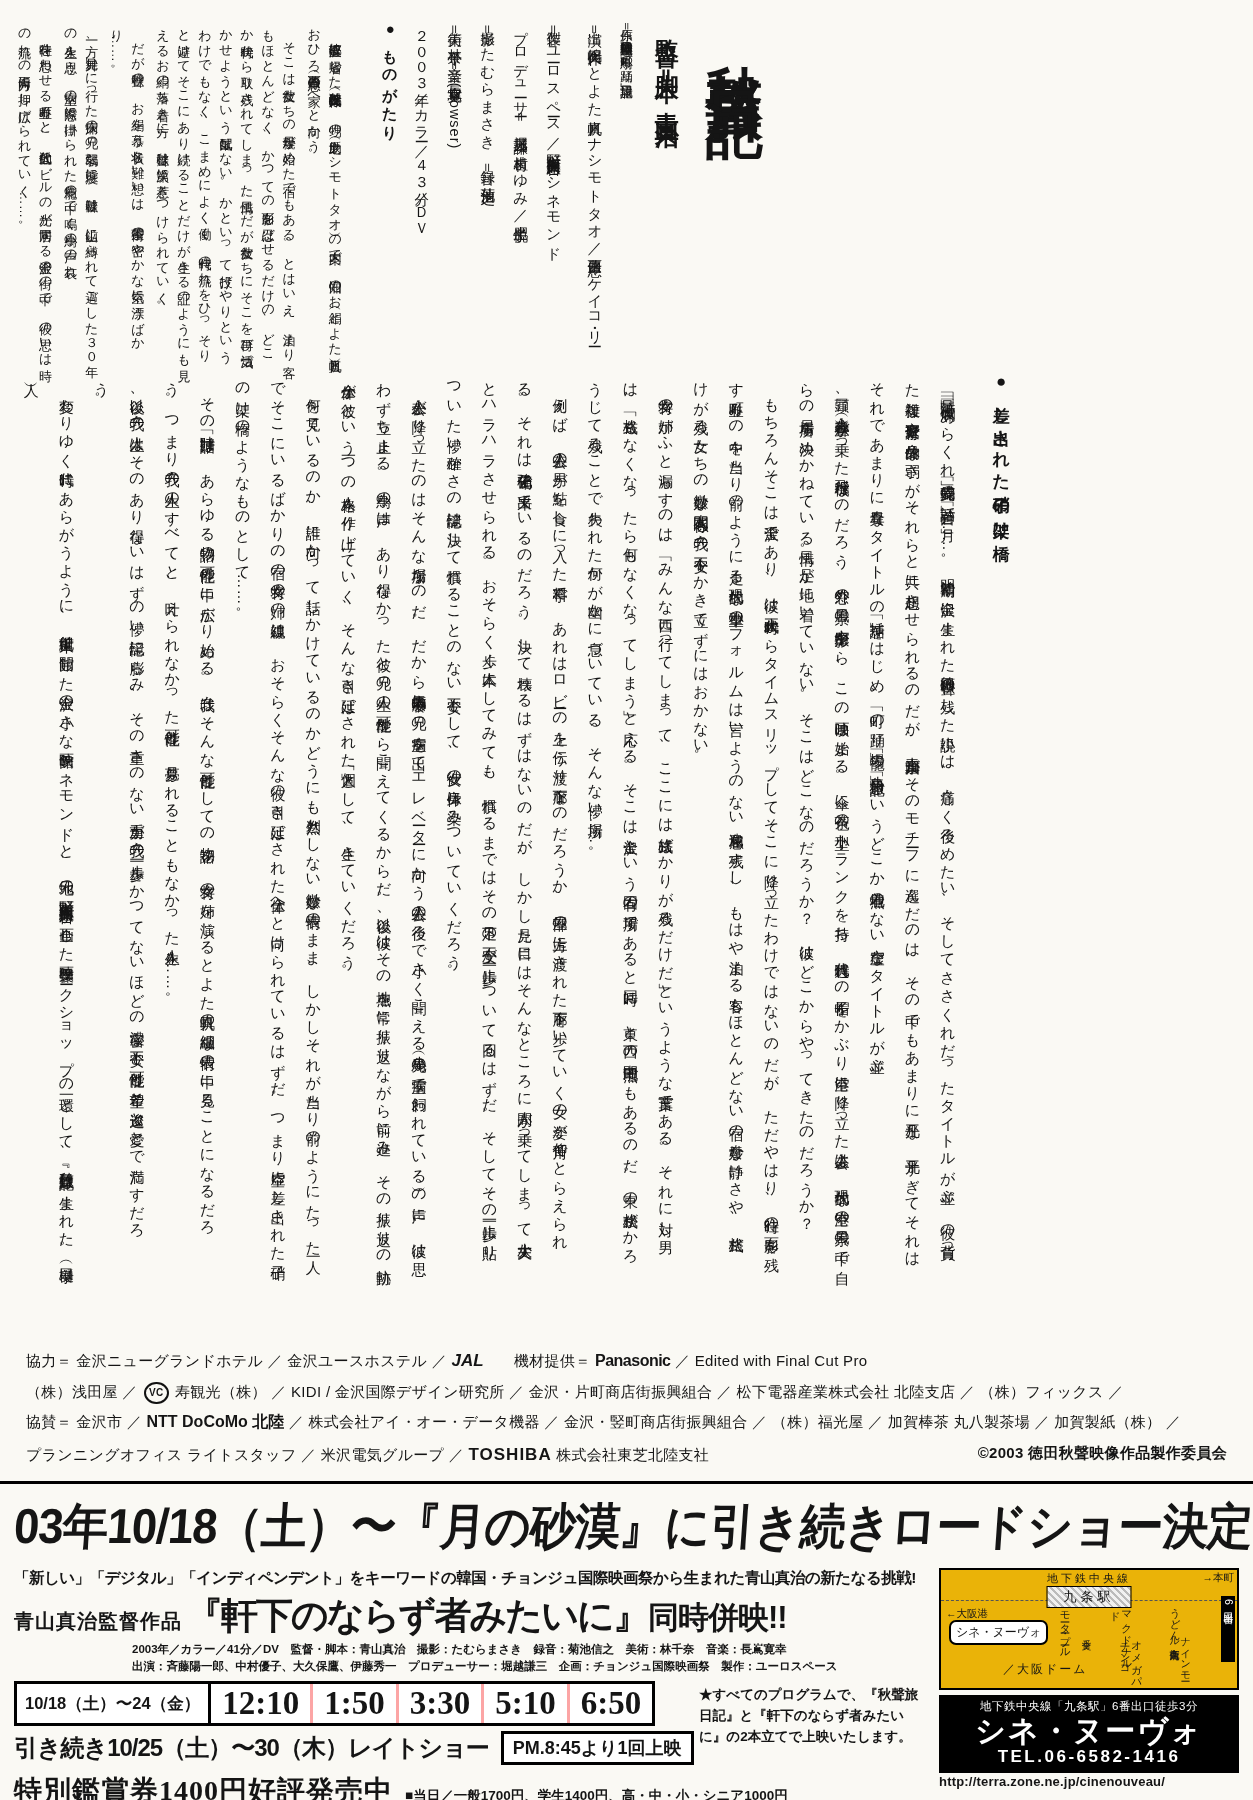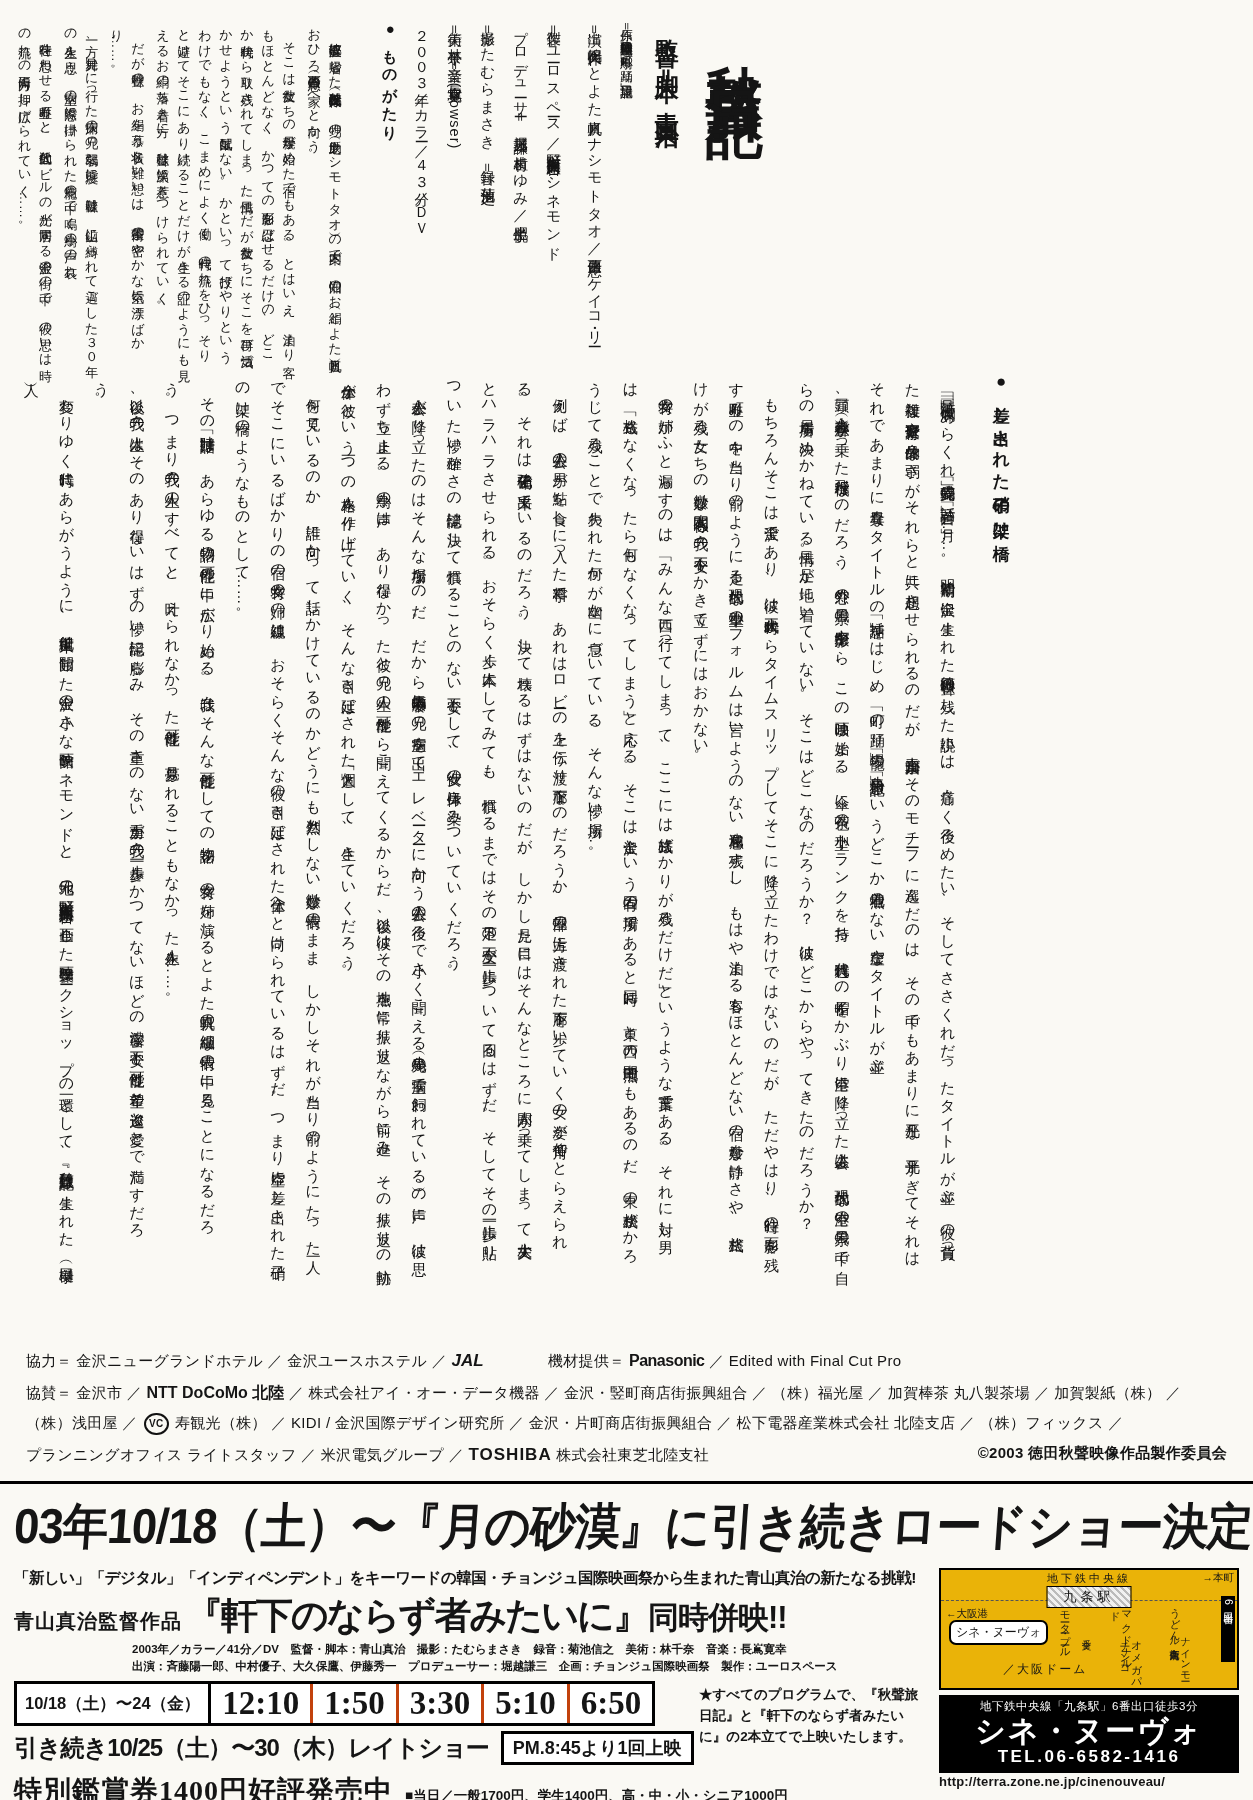--- a/index.html
+++ b/index.html
@@ -42,21 +42,21 @@
   .sp-row{white-space:nowrap;}
   .logo{font-weight:bold;letter-spacing:0;}
   .jal{font-style:italic;font-weight:bold;font-size:17px;}
   .panasonic{font-weight:bold;font-size:16px;letter-spacing:-.5px;}
   .docomo{font-weight:bold;font-size:16px;}
   .toshiba{font-weight:bold;font-size:17px;letter-spacing:1px;}
   .vc-badge{
     display:inline-block;border:2px solid #111;border-radius:50%;
     font-size:10px;font-weight:bold;line-height:1;padding:4px 3px;vertical-align:middle;margin:0 2px;
   }
-  .gap-l{margin-left:60px;}
+  .gap-l{margin-left:26px;}
   .copyright{float:right;font-weight:bold;}
 
   
   .bottom{
     box-sizing:border-box;height:330px;
     border-top:3px solid #000;
     padding:6px 14px 4px;overflow:hidden;
   }
   .headline{
     font-size:49px;font-weight:bold;white-space:nowrap;
@@ -74,21 +74,21 @@
   .cocredits{font-size:11.5px;font-weight:bold;line-height:1.5;margin-left:118px;white-space:nowrap;}
   .rows-flex{display:flex;gap:10px;margin-top:6px;}
   .rows-stack{flex:1;min-width:0;}
   .schedule{display:inline-flex;border:3px solid #000;align-items:stretch;background:#fff;}
   .sched-date{
     font-size:16.5px;font-weight:bold;padding:6px 8px;display:flex;align-items:center;
     border-right:3px solid #000;white-space:nowrap;
   }
   .sched-time{
     font-family:"Liberation Serif",serif;font-size:33px;font-weight:bold;
-    padding:1px 11px;border-right:3px solid #c2410c;display:flex;align-items:center;
+    padding:1px 11px;border-right:3px solid #fca5a5;display:flex;align-items:center;
   }
   .sched-time:last-child{border-right:none;}
   .laterow{display:flex;align-items:center;gap:12px;margin-top:5px;white-space:nowrap;}
   .latetext{font-size:24px;font-weight:bold;letter-spacing:-1px;}
   .latebox{border:3px solid #000;font-size:18px;font-weight:bold;padding:2px 9px;background:#fff;}
   .ticketrow{display:flex;align-items:baseline;gap:12px;margin-top:7px;white-space:nowrap;}
   .ticket{font-family:"Liberation Serif",serif;font-size:28px;font-weight:bold;letter-spacing:1px;}
   .prices{font-size:13.5px;font-weight:bold;}
   .star-note{width:228px;flex:none;font-size:13.5px;font-weight:bold;line-height:1.55;padding-top:4px;}
 
@@ -163,28 +163,28 @@
 
 <section class="sponsors">
   <div class="sp-row">
     <span>協力＝ 金沢ニューグランドホテル ／ 金沢ユースホステル ／</span>
     <span class="logo jal">JAL</span>
     <span class="gap-l">機材提供＝</span>
     <span class="logo panasonic">Panasonic</span>
     <span>／ Edited with Final Cut Pro</span>
   </div>
   <div class="sp-row">
+    <span>（株）浅田屋 ／</span>
+    <span class="vc-badge">VC</span>
+    <span>寿観光（株） ／ KIDI / 金沢国際デザイン研究所 ／ 金沢・片町商店街振興組合 ／ 松下電器産業株式会社 北陸支店 ／ （株）フィックス ／</span>
+  </div>
+  <div class="sp-row">
     <span>協賛＝ 金沢市 ／</span>
     <span class="logo docomo">NTT DoCoMo 北陸</span>
     <span>／ 株式会社アイ・オー・データ機器 ／ 金沢・竪町商店街振興組合 ／ （株）福光屋 ／ 加賀棒茶 丸八製茶場 ／ 加賀製紙（株） ／</span>
-  </div>
-  <div class="sp-row">
-    <span>（株）浅田屋 ／</span>
-    <span class="vc-badge">VC</span>
-    <span>寿観光（株） ／ KIDI / 金沢国際デザイン研究所 ／ 金沢・片町商店街振興組合 ／ 松下電器産業株式会社 北陸支店 ／ （株）フィックス ／</span>
   </div>
   <div class="sp-row">
     <span>プランニングオフィス ライトスタッフ ／ 米沢電気グループ ／</span>
     <span class="logo toshiba">TOSHIBA</span>
     <span>株式会社東芝北陸支社</span>
     <span class="copyright">©2003 徳田秋聲映像作品製作委員会</span>
   </div>
 </section>
 
 <section class="bottom">

